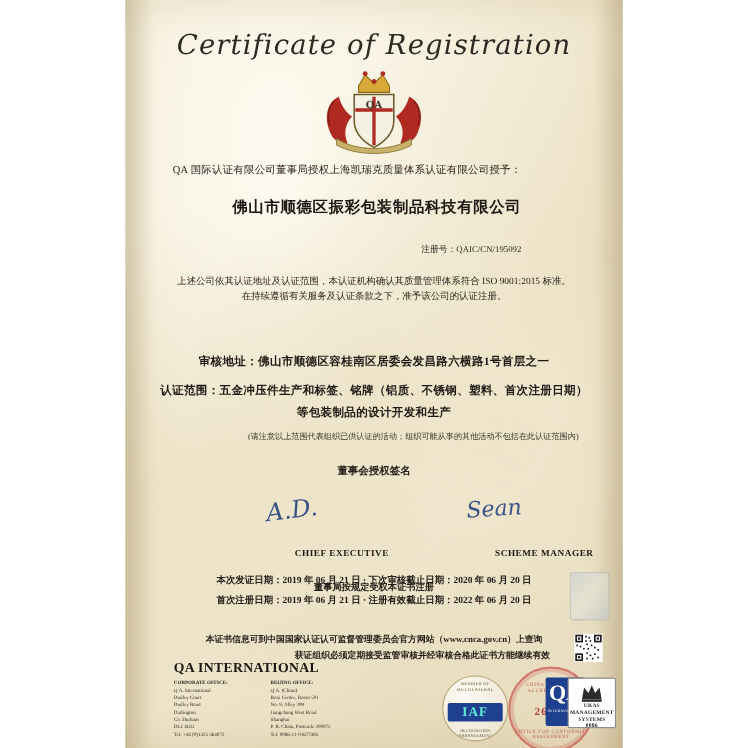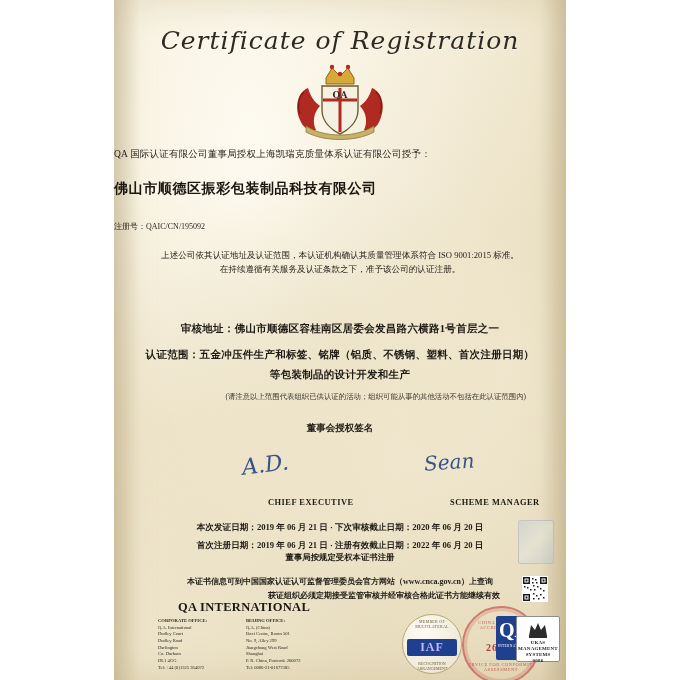--- a/index.html
+++ b/index.html
@@ -84,21 +84,21 @@
     left: 176px;
     width: 100px;
     height: 78px;
   }
   .crest svg { display: block; }
 
   .cn-line {
     position: absolute;
     width: 360px;
     left: 0;
-    text-align: left;
+    text-align: right;
     color: #231f18;
   }
   .row-auth {
     top: 148px;
     font-size: 9.5px;
     letter-spacing: 0.2px;
   }
   .company {
     top: 180px;
     font-size: 14px;
@@ -191,33 +191,32 @@
   .dates {
     position: absolute;
     left: 0; width: 452px;
     text-align: center;
     font-size: 8.6px;
     font-weight: bold;
     color: #1f1b15;
   }
   .d1 { top: 522px; }
   .d2 { top: 540px; }
-  .d3 { top: 552px; font-weight: bold; font-size: 8.4px; }
+  .d3 { top: 528px; font-weight: bold; font-size: 8.4px; }
   .d4 { top: 576px; font-size: 8px; font-weight: bold; }
   .d5 { top: 590px; font-size: 8px; font-weight: bold; margin-left: 44px; }
 
   .qa-intl {
     position: absolute;
     left: 44px;
     top: 600px;
     font-size: 12.5px;
     font-weight: bold;
     color: #1b1812;
     letter-spacing: 0.3px;
-    margin-left: 20px;
   }
   .addr {
     position: absolute;
     top: 618px;
     font-size: 4.6px;
     line-height: 1.45;
     color: #2b2720;
     width: 90px;
   }
   .addr .h { font-weight: bold; }
@@ -238,21 +237,21 @@
     overflow: hidden;
   }
   .iaf-bar {
     position: absolute;
     left: 4px;
     top: 24px;
     width: 50px;
     height: 17px;
     background: #1f3f8f;
     border-radius: 2px;
-    color: #c4b5fd;
+    color: #5eead4;
     font-family: "Liberation Serif", serif;
     font-weight: bold;
     font-size: 12px;
     text-align: center;
     line-height: 17px;
     letter-spacing: 1px;
   }
   .badge-top-text {
     position: absolute;
     left: 0; top: 4px; width: 58px;

